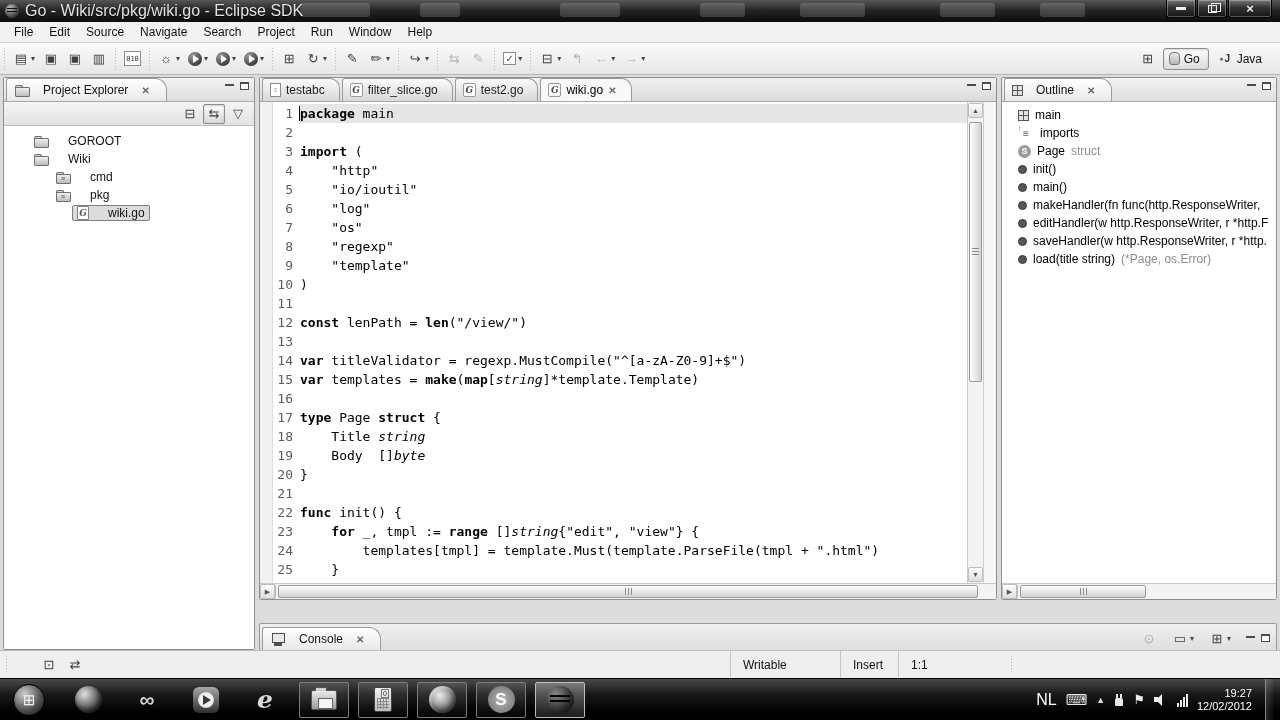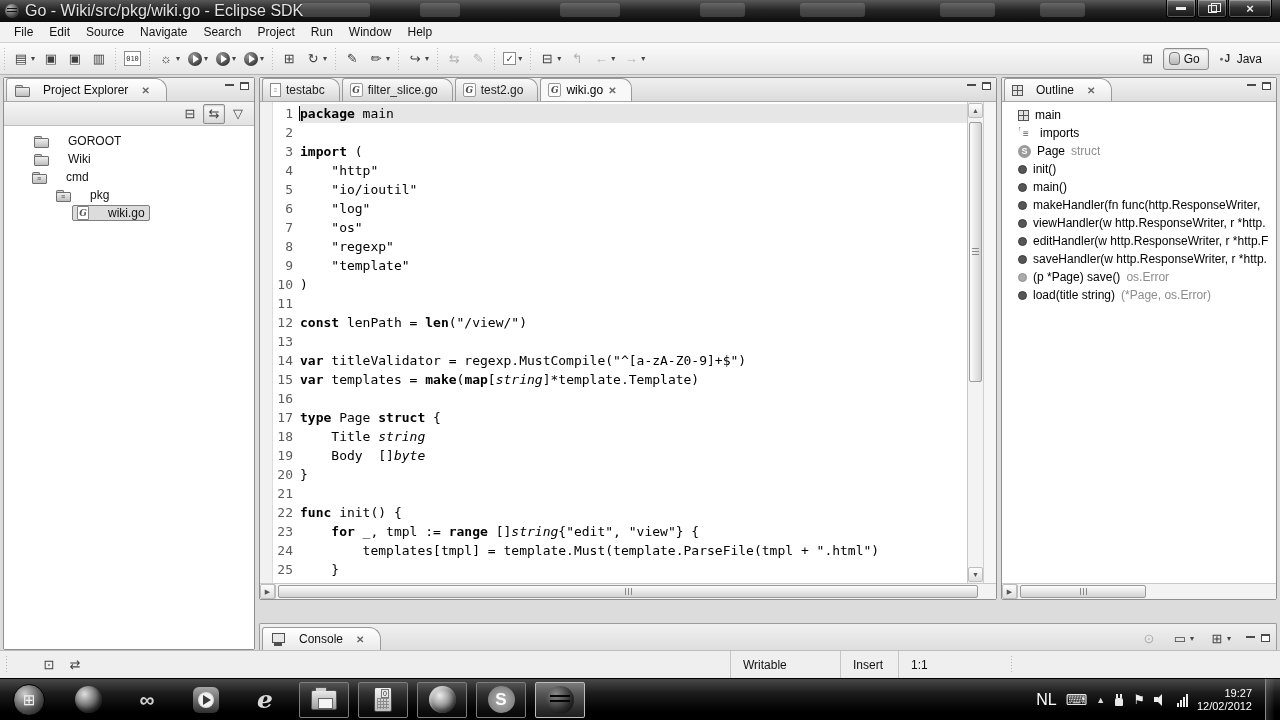--- a/index.html
+++ b/index.html
@@ -426,21 +426,21 @@
               <span class="ic ic-folder"></span>
               <span>GOROOT</span>
             </span>
           </div>
           <div class="tree-row" style="padding-left: 24px;">
             <span class="tree-cell">
               <span class="ic ic-folder"></span>
               <span>Wiki</span>
             </span>
           </div>
-          <div class="tree-row" style="padding-left: 22px;">
+          <div class="tree-row" style="padding-left: 46px;">
             <span class="tree-cell">
               <span class="ic ic-folder">
                 <span>≡</span>
               </span>
               <span>cmd</span>
             </span>
           </div>
           <div class="tree-row" style="padding-left: 46px;">
             <span class="tree-cell">
               <span class="ic ic-folder">
@@ -641,34 +641,25 @@
               <div class="out-row">
                 <span class="ic ic-dot"></span>
                 <span>main()</span>
               </div>
               <div class="out-row">
                 <span class="ic ic-dot"></span>
                 <span>makeHandler(fn func(http.ResponseWriter,</span>
               </div>
               <div class="out-row">
                 <span class="ic ic-dot"></span>
-                <span>viewHandler(w http.ResponseWriter, r *http.</span>
-              </div>
-              <div class="out-row">
-                <span class="ic ic-dot"></span>
                 <span>editHandler(w http.ResponseWriter, r *http.F</span>
               </div>
               <div class="out-row">
                 <span class="ic ic-dot"></span>
                 <span>saveHandler(w http.ResponseWriter, r *http.</span>
-              </div>
-              <div class="out-row">
-                <span class="ic ic-dot gray"></span>
-                <span>(p *Page) save()</span>
-                <span class="out-gray"> os.Error</span>
               </div>
               <div class="out-row">
                 <span class="ic ic-dot"></span>
                 <span>load(title string)</span>
                 <span class="out-gray"> (*Page, os.Error)</span>
               </div>
             </div>
           <div class="hscroll">
             <div class="sc-arrow sc-left"></div>
             <div class="hthumb half"></div>

